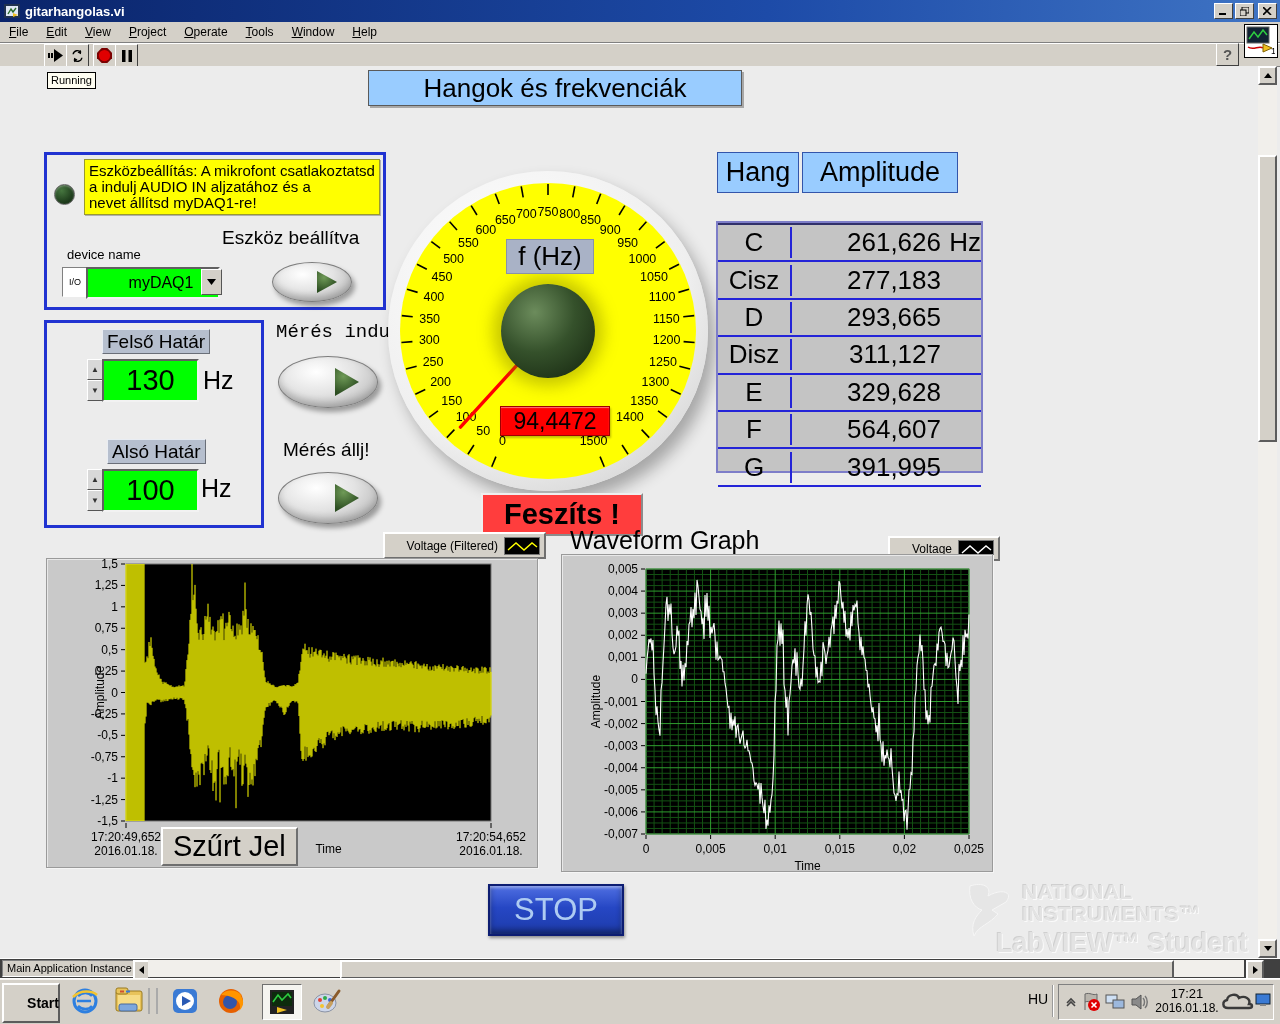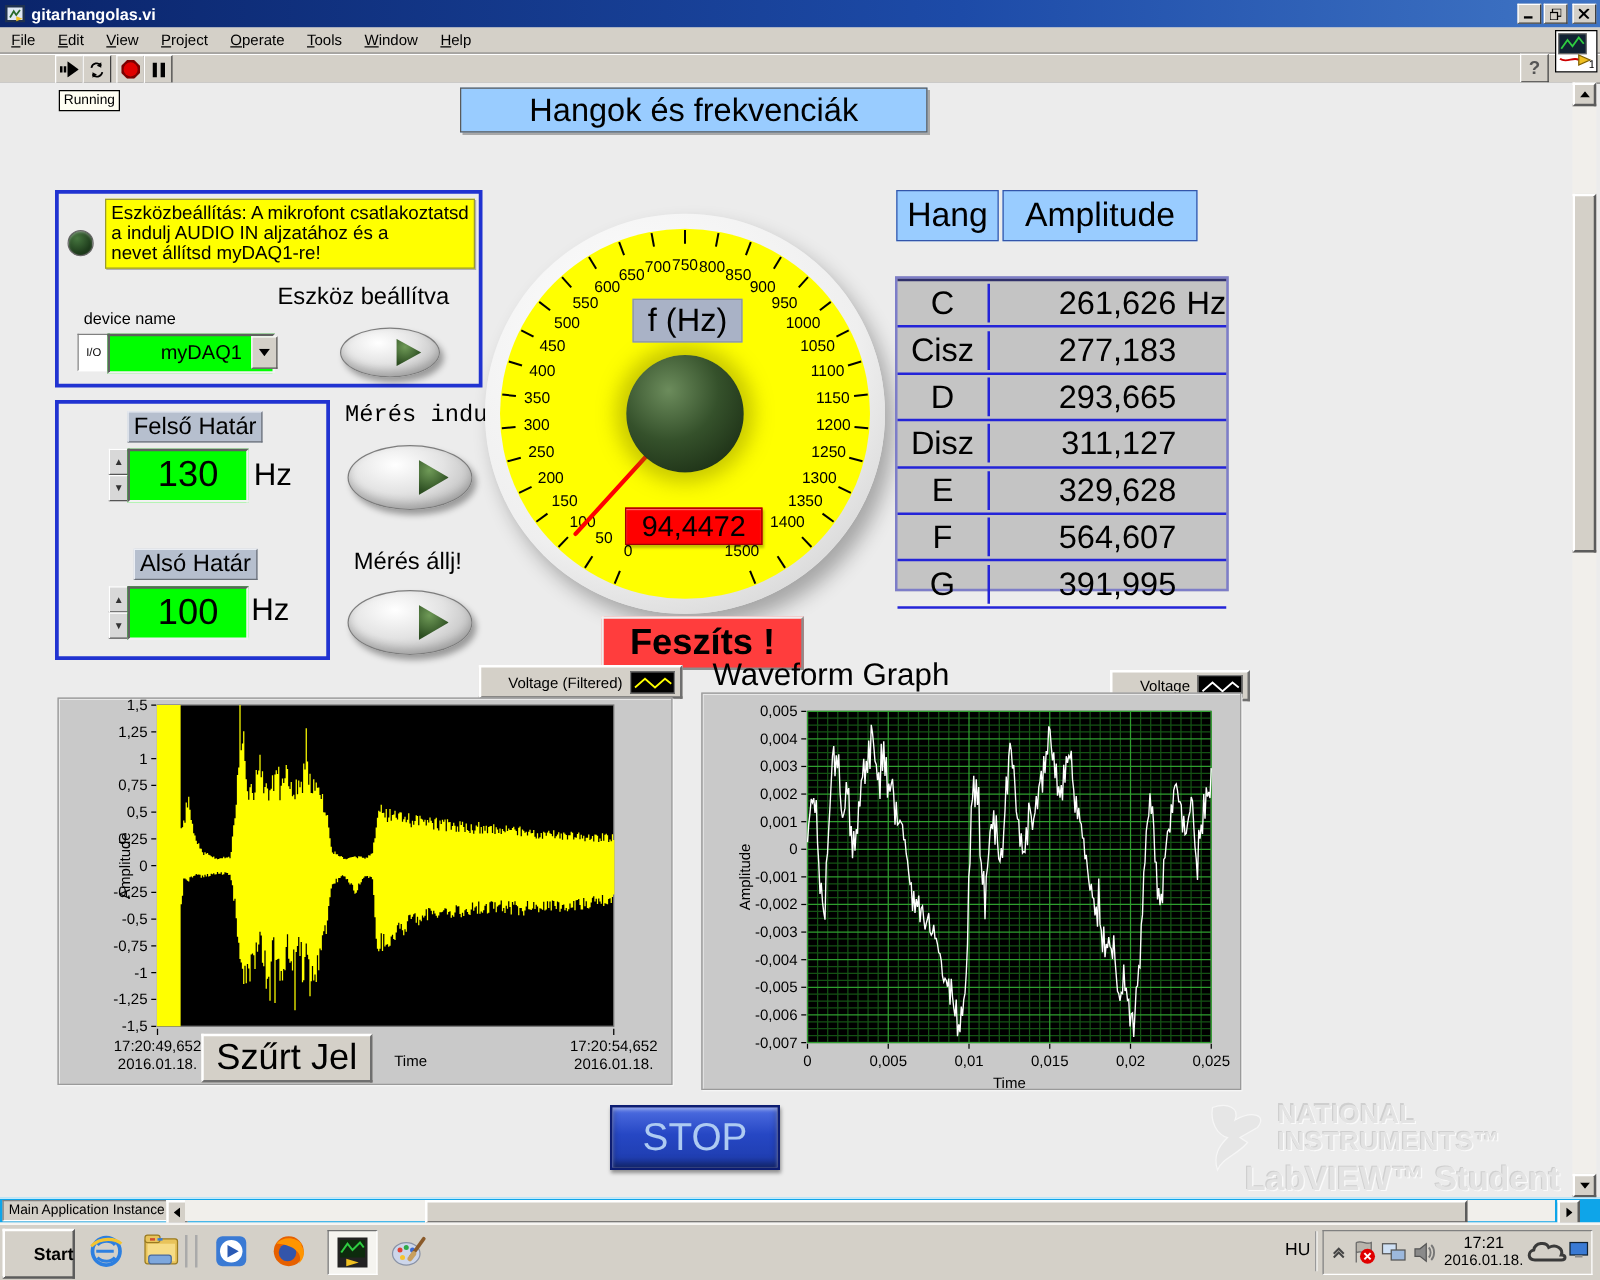--- a/index.html
+++ b/index.html
@@ -30,21 +30,21 @@
     border:1px solid #7d7d7d;box-shadow:3px 4px 5px rgba(0,0,0,.35), inset 0 -4px 7px rgba(0,0,0,.18);}
   .oval-arrow{position:absolute;background:radial-gradient(circle at 35% 30%,#6f9a57,#2c4d21 70%);
     clip-path:polygon(0 0,100% 50%,0 100%);}
   .spin{width:14px;height:19px;background:#d8d8d8;border:1px solid;border-color:#fff #555 #555 #fff;
     display:flex;align-items:center;justify-content:center;font-size:8px;color:#333;}
   .legend{background:#d4d0c8;border:2px solid;border-color:#fff #6f6f6f #6f6f6f #fff;
     display:flex;align-items:center;justify-content:flex-end;font-size:12px;gap:6px;padding:0 4px;}
   .legend .swatch{width:34px;height:16px;background:#000;border:1px solid #777;}
   .graphbox{background:#c9c9c9;border:1px solid #9a9a9a;box-shadow:inset 1px 1px 0 #e8e8e8, 1px 1px 0 #f5f5f5;}
   
-  #statusbar{left:0;top:958px;width:1280px;height:20px;background:#0ea5e9;border-top:1px solid #fff;}
+  #statusbar{left:0;top:958px;width:1280px;height:20px;background:#404040;border-top:1px solid #fff;}
   #taskbar{left:0;top:978px;width:1280px;height:46px;background:#d4d0c8;border-top:1px solid #fff;box-shadow:inset 0 1px 0 #f8f6f2;}
   .raised{background:#d4d0c8;border:2px solid;border-color:#fff #5c5c5c #5c5c5c #fff;}
   .sunken{background:#d4d0c8;border:1px solid;border-color:#808080 #fff #fff #808080;}
   .qlicon{position:absolute;top:7px;width:30px;height:30px;display:flex;align-items:center;justify-content:center;}
   text{font-family:"Liberation Sans",sans-serif;}
 </style>
 </head>
 <body>
 
 <div id="screen">

